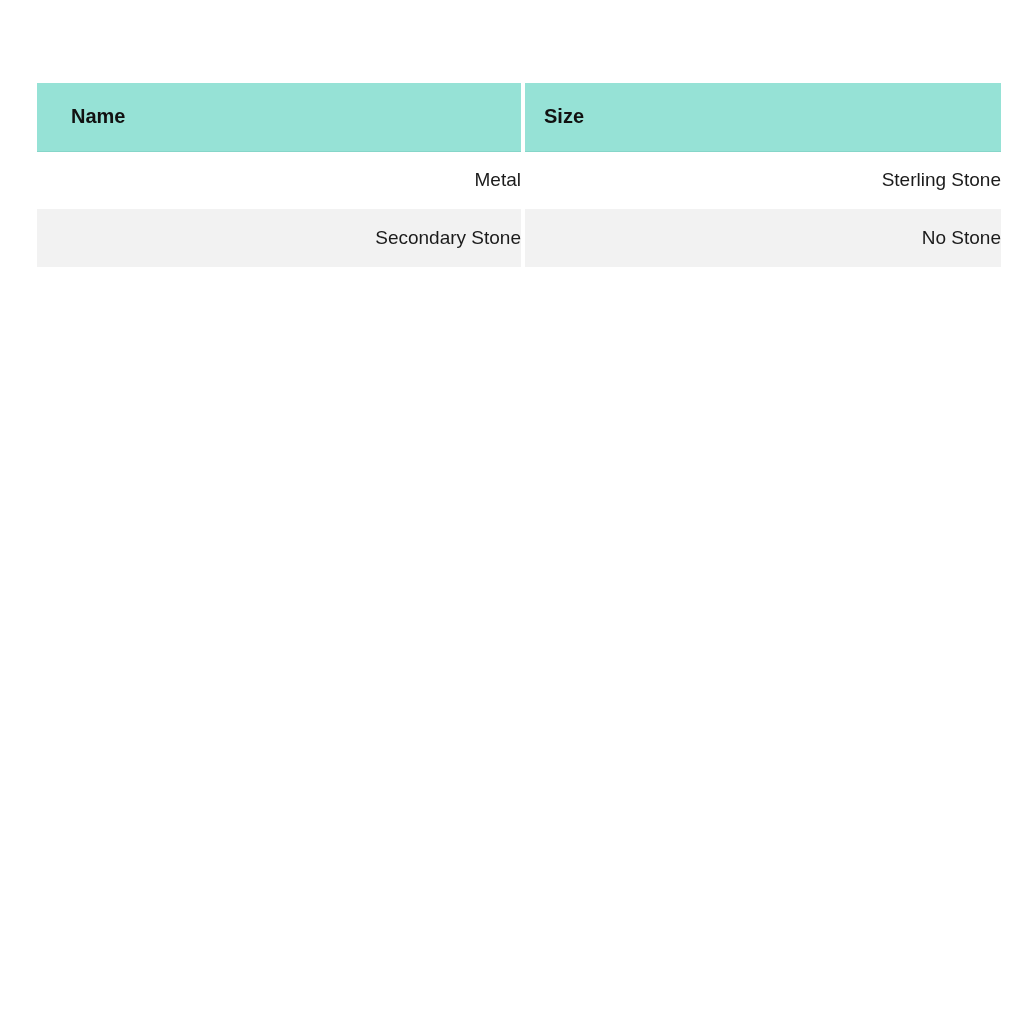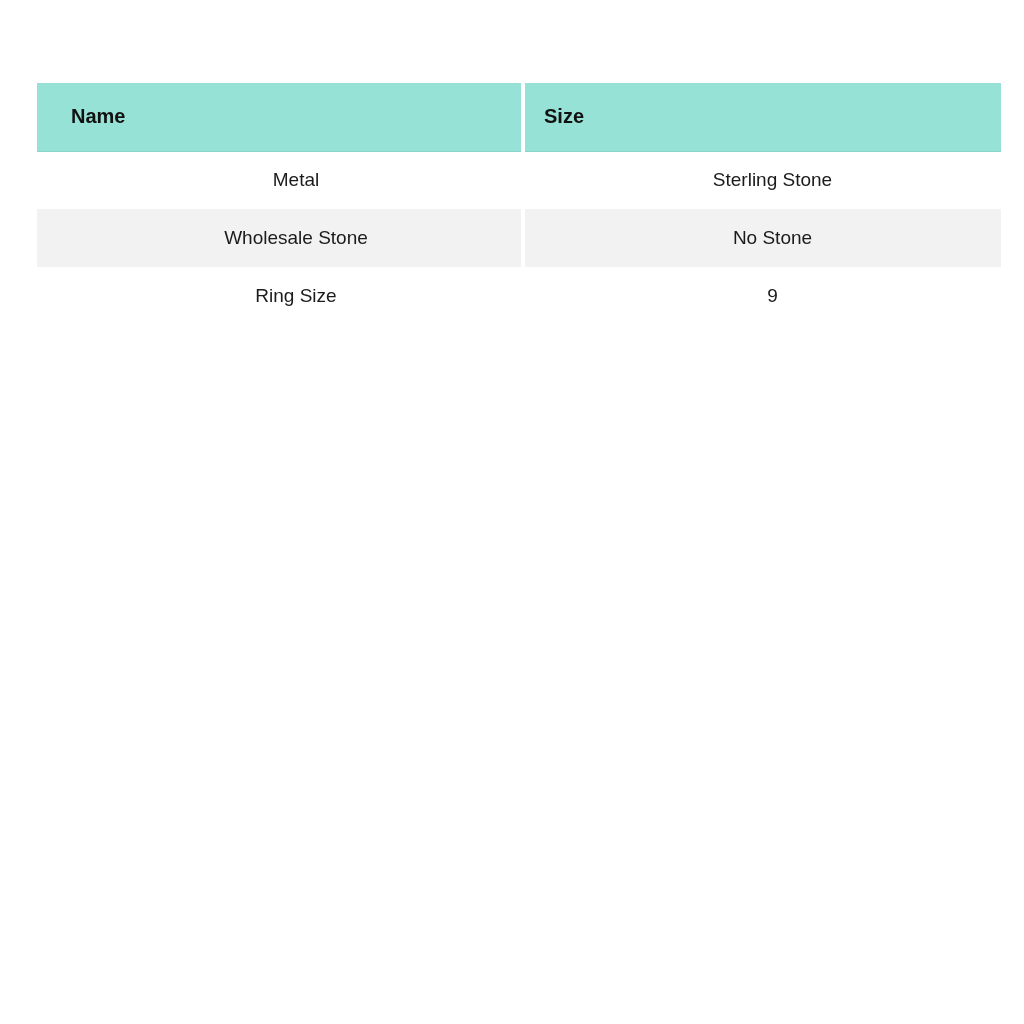--- a/index.html
+++ b/index.html
@@ -28,21 +28,21 @@
     height: 68px;
     text-align: left;
     vertical-align: middle;
     font-size: 20px;
     font-weight: 600;
     color: #111111;
     border-bottom: 1px solid #86d6c9;
   }
   table.attributes-table td {
     height: 58px;
-    text-align: center;
+    text-align: right;
     vertical-align: middle;
     font-size: 19px;
     font-weight: 400;
     color: #1b1b1b;
   }
   table.attributes-table th:first-child,
   table.attributes-table td:first-child {
     padding-left: 34px;
   }
   table.attributes-table th:last-child,
@@ -67,22 +67,18 @@
         <th>Name</th>
         <th>Size</th>
       </tr>
     </thead>
     <tbody>
         <tr>
           <td>Metal</td>
           <td>Sterling Stone</td>
         </tr>
         <tr>
-          <td>Wholesale Stone</td>
+          <td>Secondary Stone</td>
           <td>No Stone</td>
-        </tr>
-        <tr>
-          <td>Ring Size</td>
-          <td>9</td>
         </tr>
       </tbody>
   </table>
 </div>
 
 </body></html>

